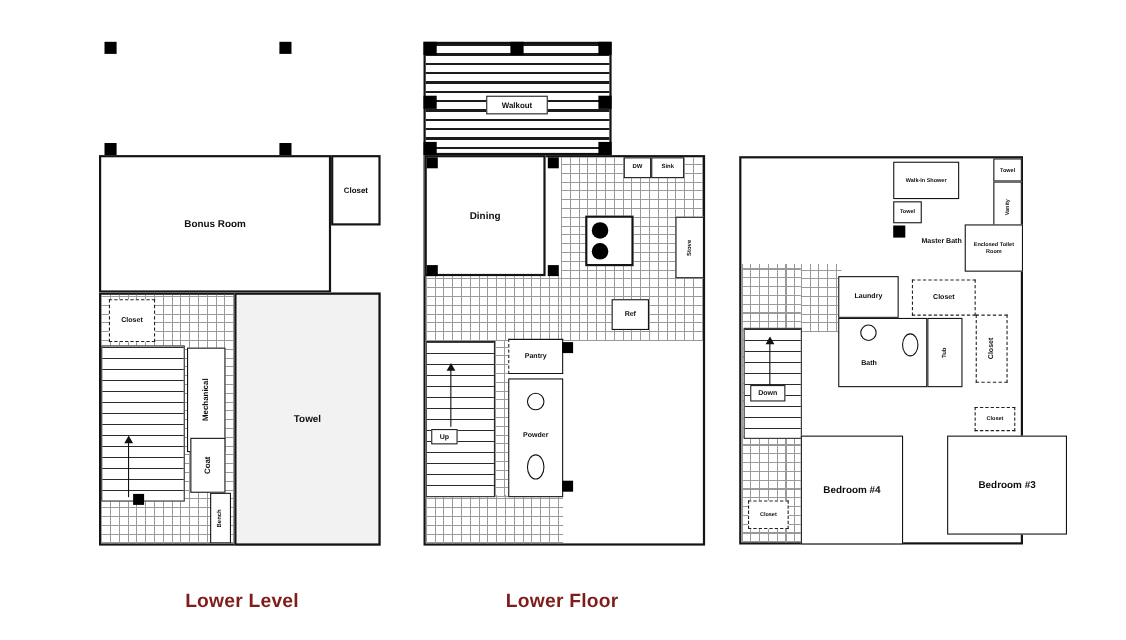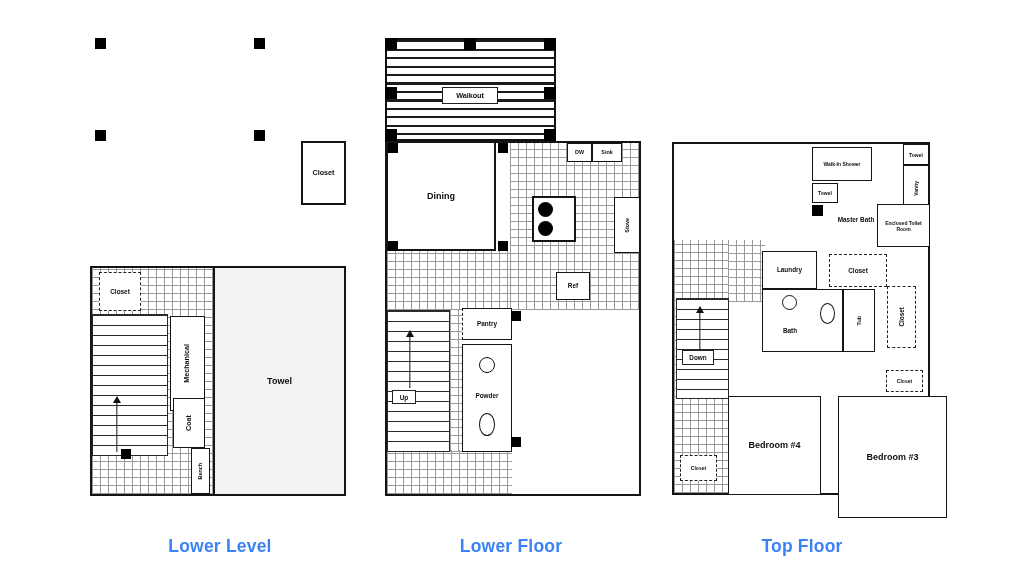--- a/index.html
+++ b/index.html
@@ -40,32 +40,35 @@
   .circ { position:absolute; border:1.3px solid #111; border-radius:50%; background:#fff; }
 
   .arrow { position:absolute; }
   .arrow .shaft { position:absolute; left:50%; top:5px; bottom:0; width:1.3px;
                   background:#111; transform:translateX(-50%); }
   .arrow .head { position:absolute; left:50%; top:0; transform:translateX(-50%);
                  width:0; height:0; border-left:4px solid transparent;
                  border-right:4px solid transparent; border-bottom:7px solid #111; }
 
   .plan-title { position:absolute; width:200px; text-align:center;
-                font-weight:700; font-size:17.5px; color:#3b82f6; letter-spacing:.2px; }
+                font-weight:700; font-size:17.5px; color:#7f1d1d; letter-spacing:.2px; }
 </style>
 </head>
 <body>
 
 <div class="canvas">
 
   <div class="post" style="left:95px;top:38px;width:11px;height:11px"></div>
   <div class="post" style="left:254px;top:38px;width:11px;height:11px"></div>
   <div class="post" style="left:95px;top:130px;width:11px;height:11px"></div>
   <div class="post" style="left:254px;top:130px;width:11px;height:11px"></div>
 
+  <div class="r b2" style="left:90px;top:141px;width:211px;height:125px">
+    <span class="lbl f9">Bonus Room</span>
+  </div>
   <div class="r b2" style="left:301px;top:141px;width:45px;height:64px">
     <span class="lbl f7">Closet</span>
   </div>
 
   <div class="r b2" style="left:90px;top:266px;width:256px;height:230px"></div>
   <div class="tile" style="left:92px;top:268px;width:122px;height:226px"></div>
   <div class="r gray b2" style="left:213px;top:266px;width:133px;height:230px">
     <span class="lbl f9">Towel</span>
   </div>
 
@@ -199,22 +202,21 @@
   </div>
   <div class="tag f6" style="left:682px;top:350px;width:32px;height:15px">Down</div>
 
   <div class="r dash" style="left:886px;top:370px;width:37px;height:22px">
     <span class="lbl f45">Closet</span>
   </div>
 
   <div class="r" style="left:728px;top:396px;width:93px;height:99px">
     <span class="lbl f9">Bedroom #4</span>
   </div>
-  <div class="r" style="left:838px;top:396px;width:109px;height:122px">
+  <div class="r" style="left:861px;top:396px;width:109px;height:90px">
     <span class="lbl f9">Bedroom #3</span>
   </div>
   <div class="r dash" style="left:680px;top:455px;width:37px;height:26px">
     <span class="lbl f45">Closet</span>
   </div>
 
-  <div class="plan-title" style="left:702px;top:536px">Top Floor</div>
 
 </div>
 
 </body></html>

